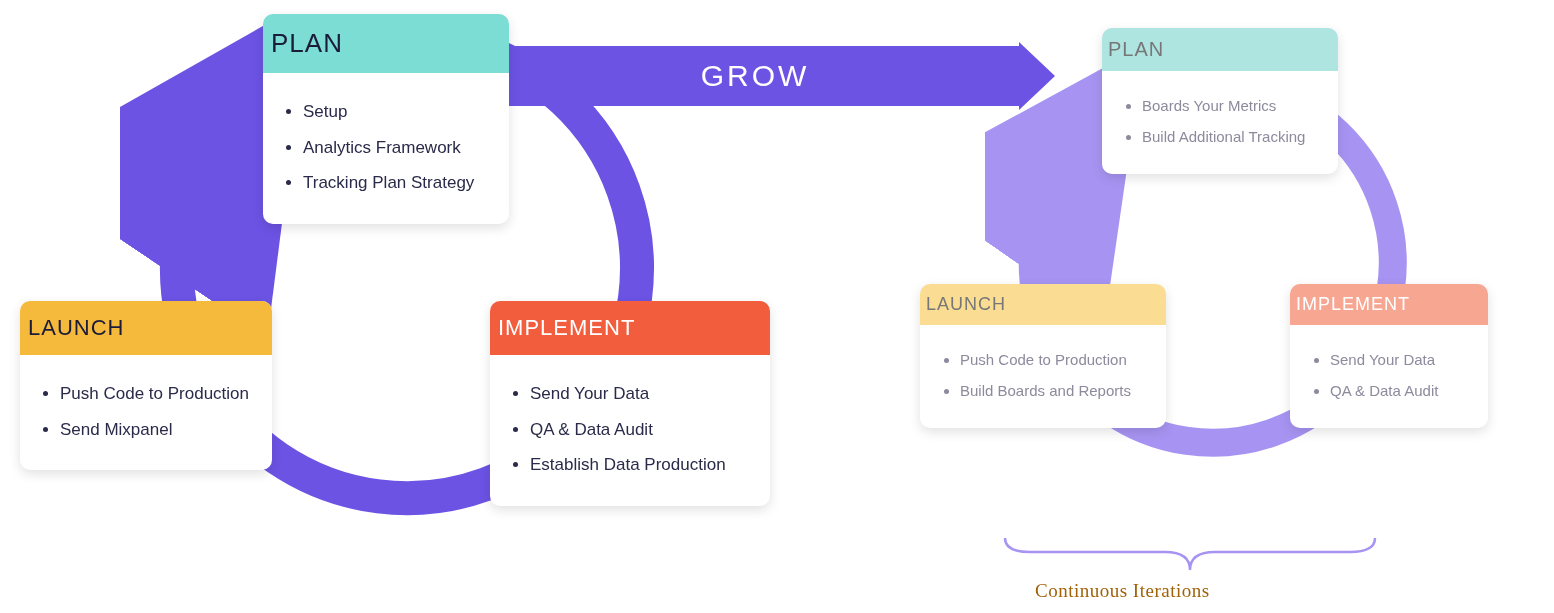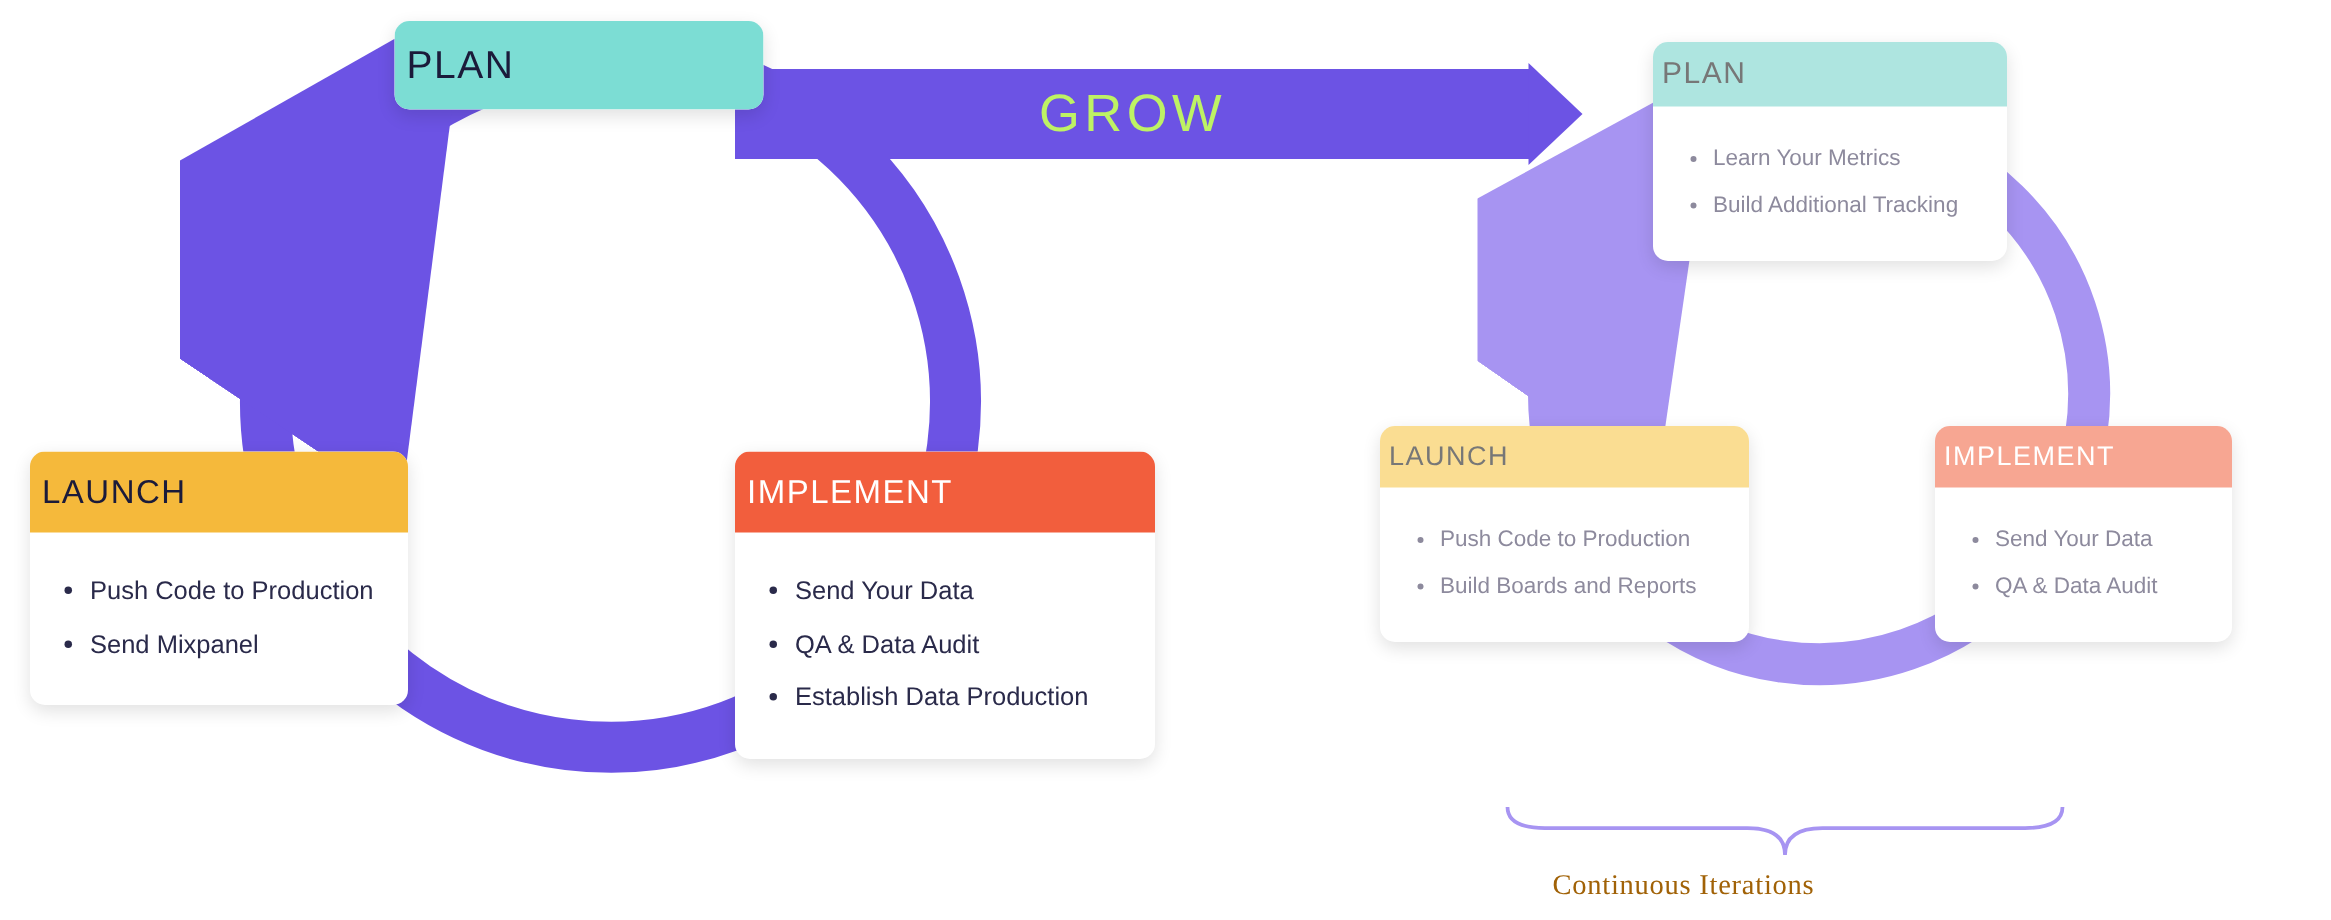--- a/index.html
+++ b/index.html
@@ -66,22 +66,22 @@
 }
 .grow-bar {
   position: absolute;
   left: 0; top: 0;
   width: 530px;
   height: 60px;
   background: #6c53e4;
   display: flex;
   align-items: center;
   justify-content: center;
-  color: #bef264;
-  font-size: 35px;
+  color: #ffffff;
+  font-size: 30px;
   letter-spacing: 3px;
   font-weight: 400;
 }
 .grow-head {
   position: absolute;
   left: 529px;
   top: -4px;
   width: 0; height: 0;
   border-top: 34px solid transparent;
   border-bottom: 34px solid transparent;
@@ -124,20 +124,27 @@
     <path d="M 100 78 A 180 180 0 1 1 80 102" fill="none" stroke="#a794f2" stroke-width="28" marker-end="url(#ah2)"></path>
   </svg>
 
   <div class="grow-arrow">
     <div class="grow-bar">GROW</div>
     <div class="grow-head"></div>
   </div>
 
   <div class="card" style="left:263px; top:14px; width:246px;">
     <div class="card-header plan-main">PLAN</div>
+    <div class="card-body">
+      <ul>
+        <li>Setup</li>
+        <li>Analytics Framework</li>
+        <li>Tracking Plan Strategy</li>
+      </ul>
+    </div>
   </div>
 
   <div class="card" style="left:490px; top:301px; width:280px;">
     <div class="card-header implement-main">IMPLEMENT</div>
     <div class="card-body">
       <ul>
         <li>Send Your Data</li>
         <li>QA &amp; Data Audit</li>
         <li>Establish Data Production</li>
       </ul>
@@ -151,21 +158,21 @@
         <li>Push Code to Production</li>
         <li>Send Mixpanel</li>
       </ul>
     </div>
   </div>
 
   <div class="card secondary" style="left:1102px; top:28px; width:236px;">
     <div class="card-header plan-sec">PLAN</div>
     <div class="card-body">
       <ul>
-        <li>Learn Your Metrics</li>
+        <li>Boards Your Metrics</li>
         <li>Build Additional Tracking</li>
       </ul>
     </div>
   </div>
 
   <div class="card secondary" style="left:1290px; top:284px; width:198px;">
     <div class="card-header implement-sec">IMPLEMENT</div>
     <div class="card-body">
       <ul>
         <li>Send Your Data</li>

